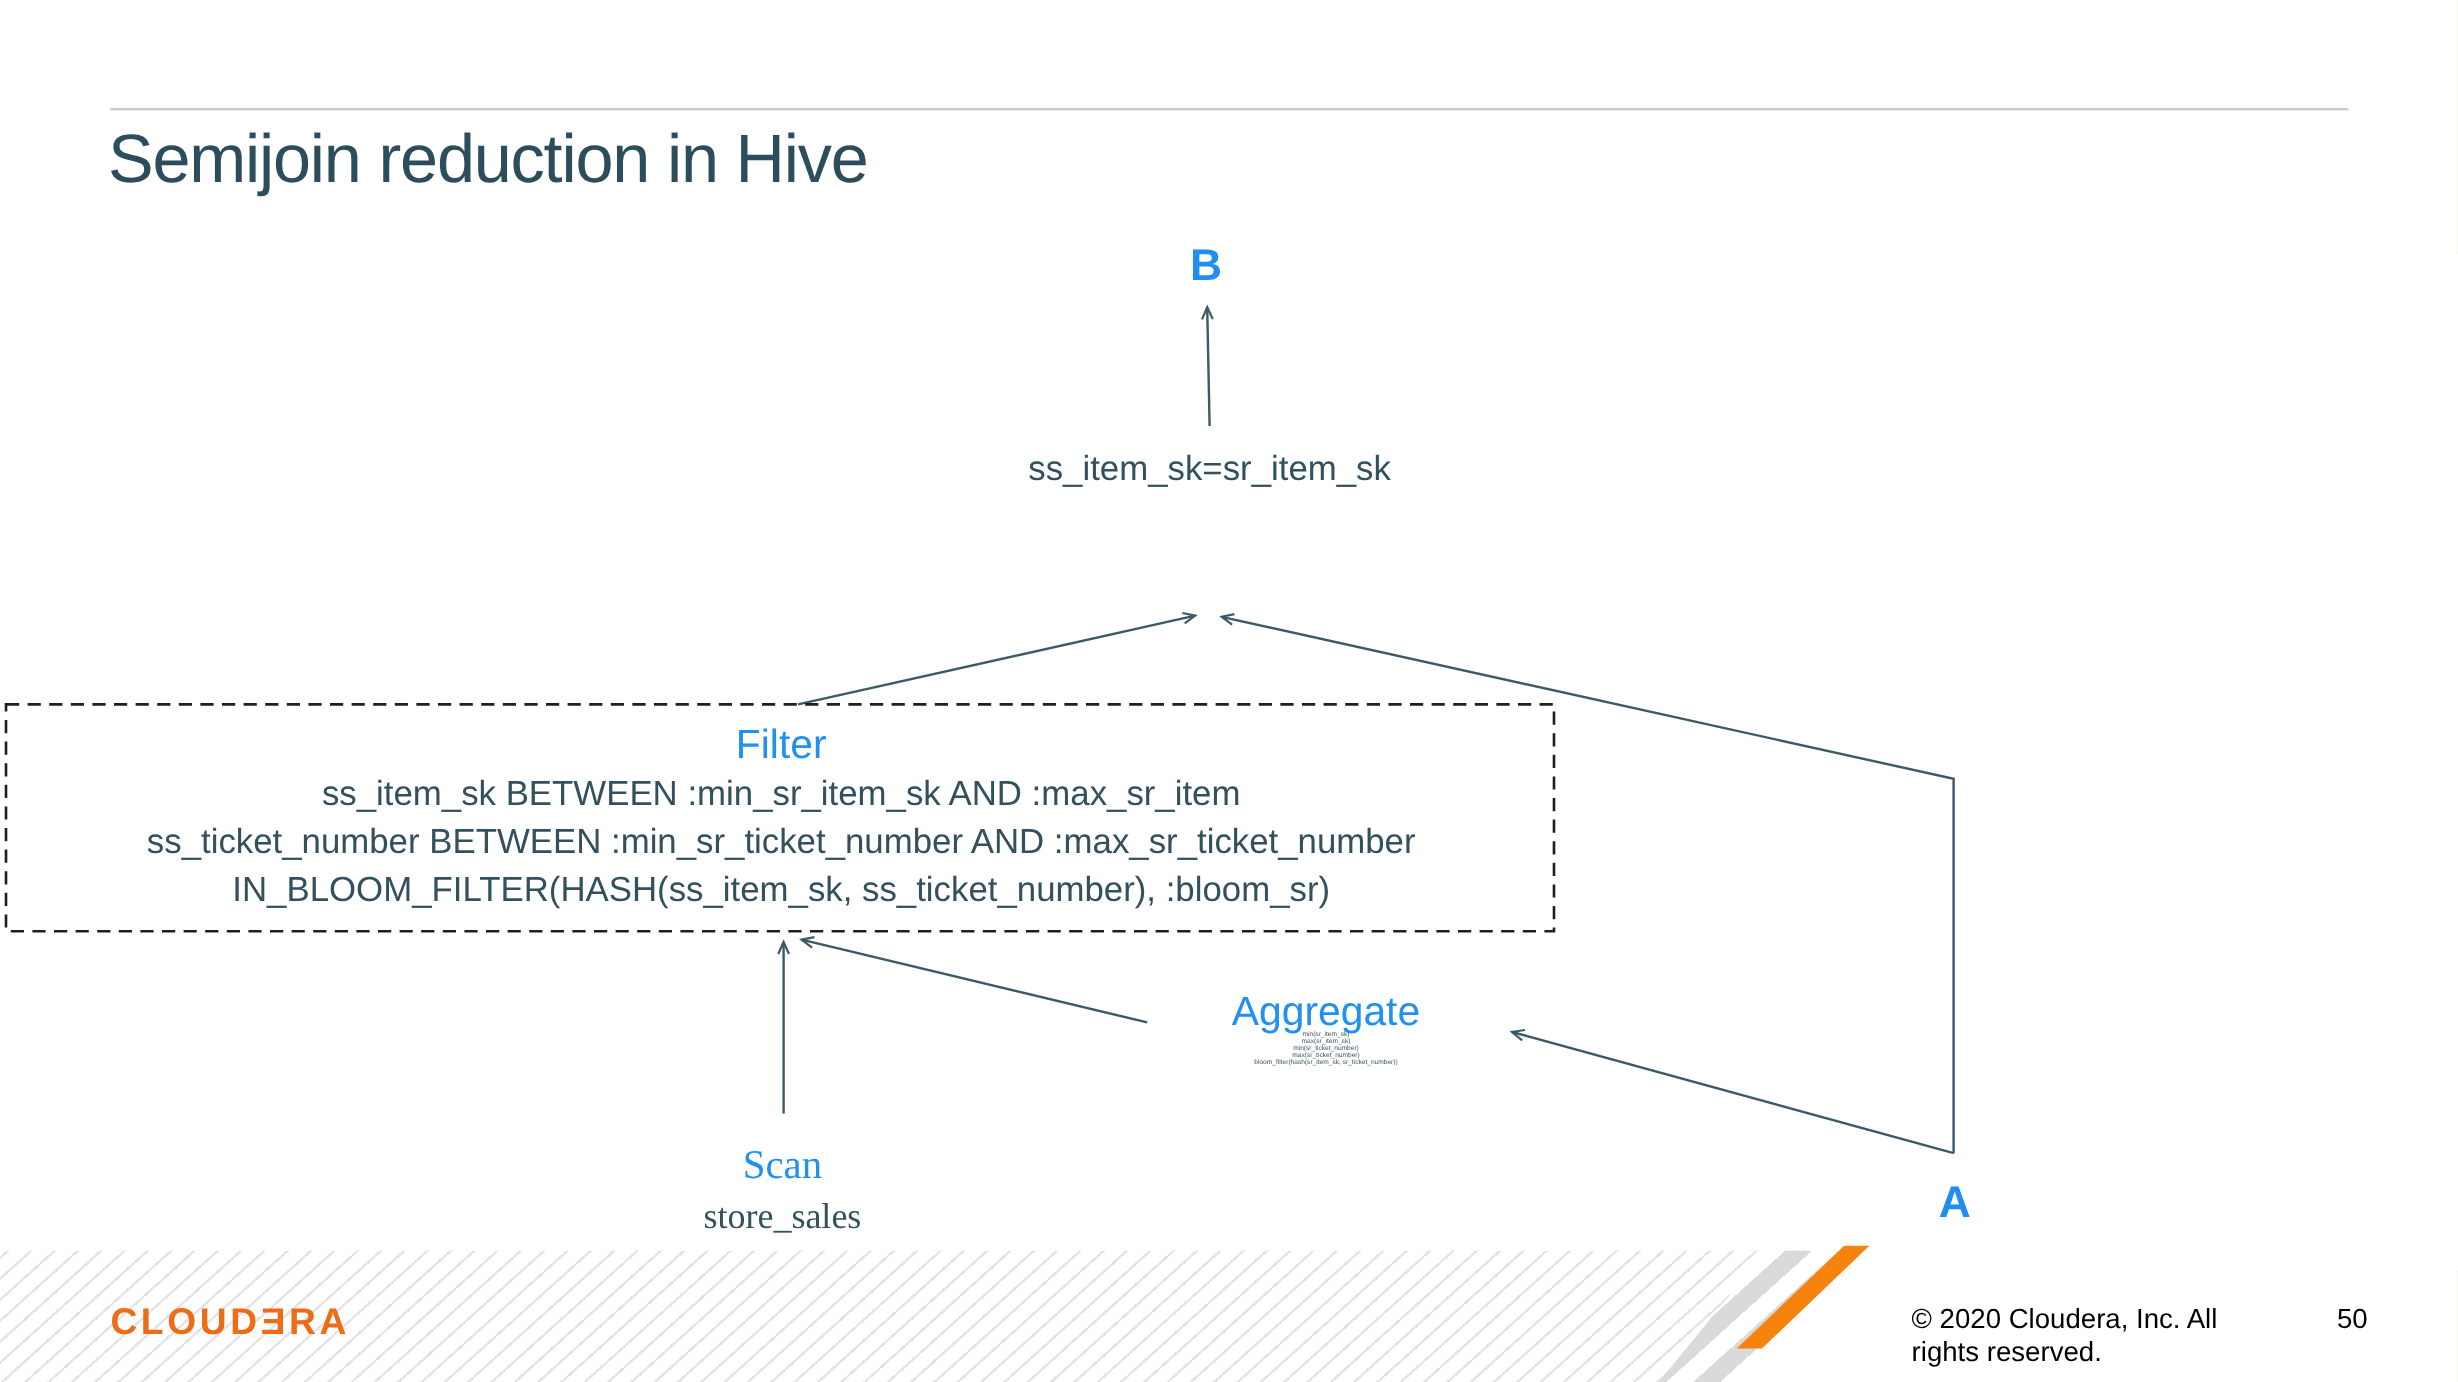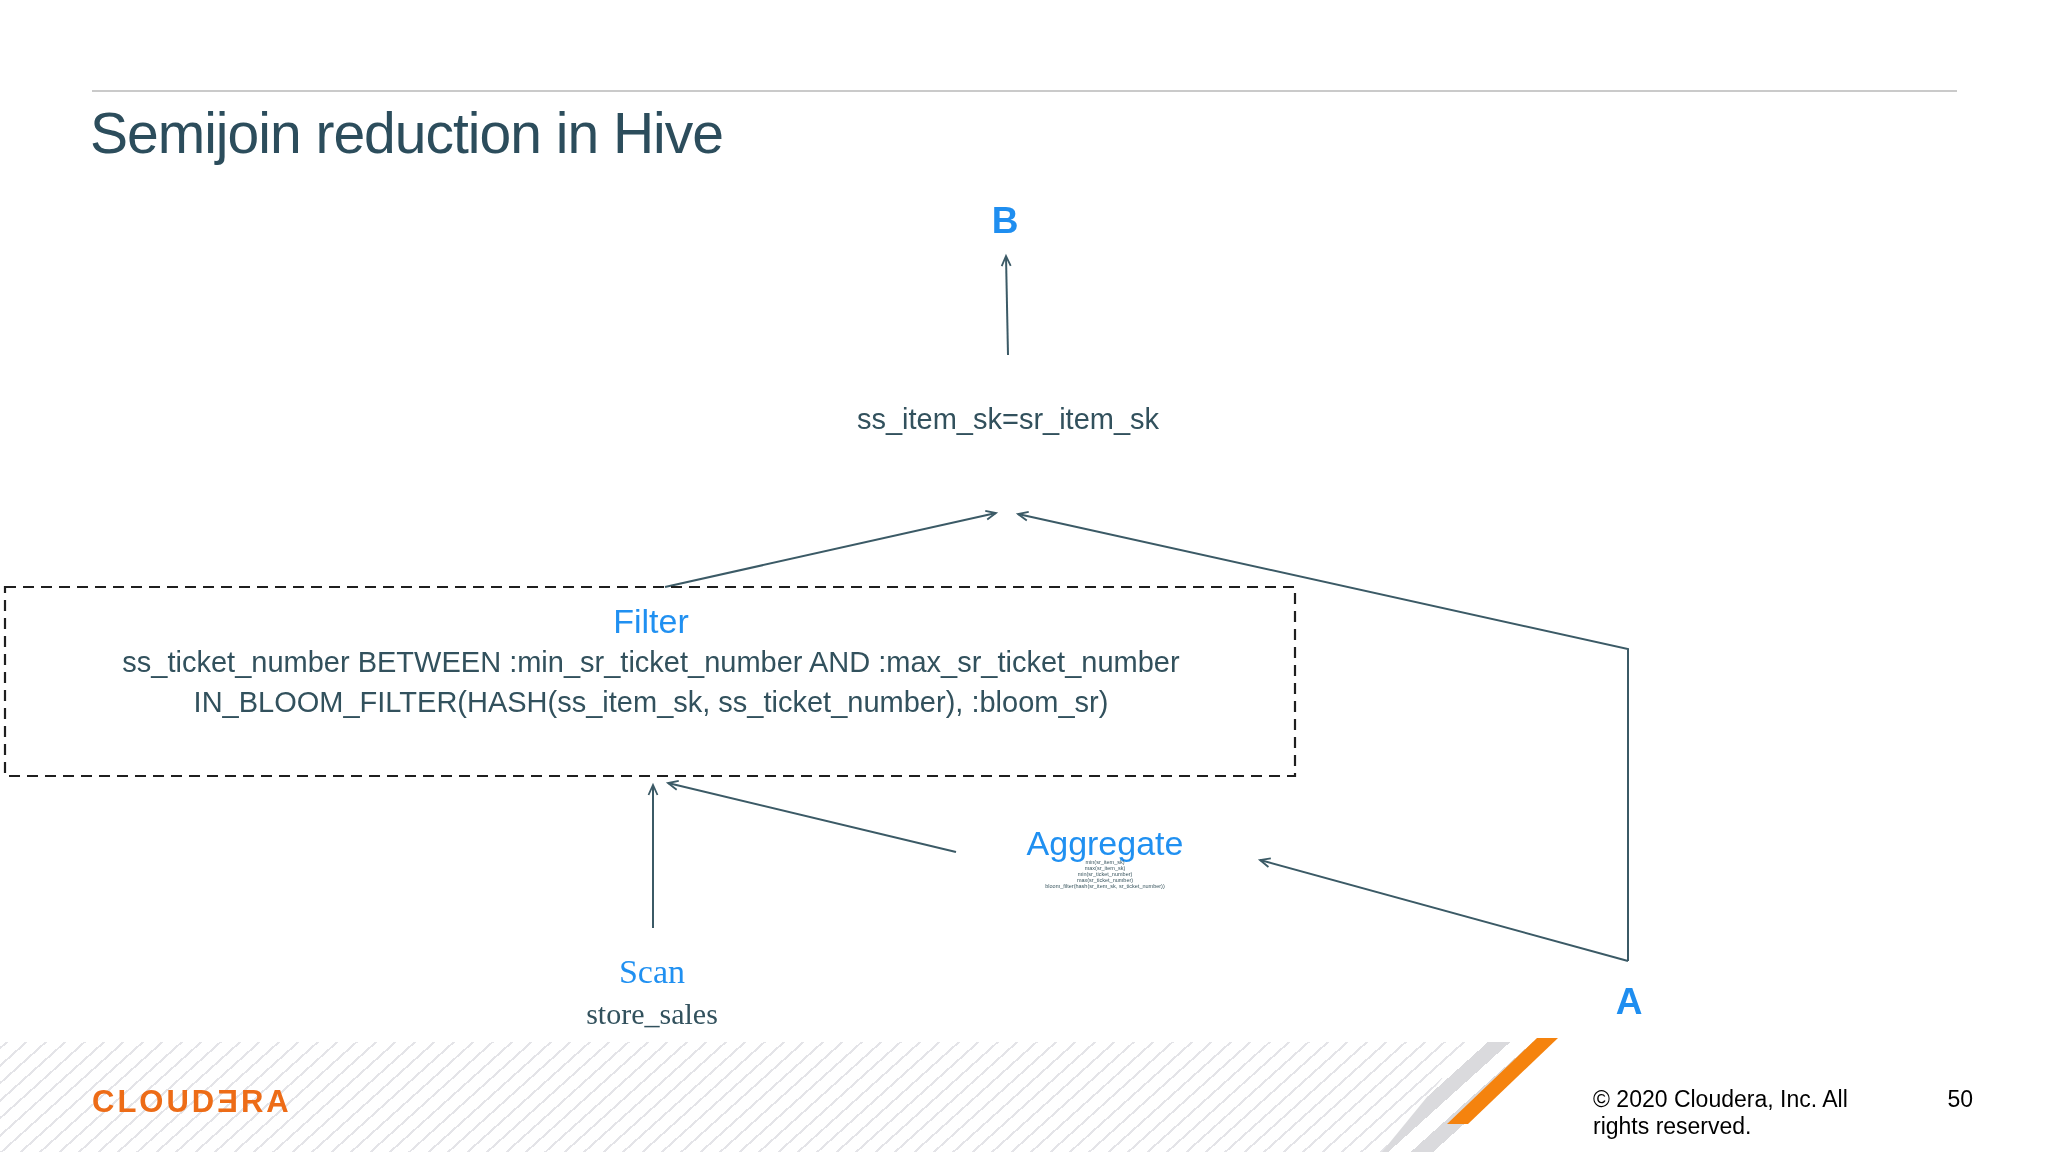--- a/index.html
+++ b/index.html
@@ -15,21 +15,21 @@
     left:90px;top:100px;width:1400px;
     font-size:57px;line-height:66px;font-weight:400;letter-spacing:-1px;color:#2c4d5c;
   }
   
   .node-title{font-size:34px;line-height:42px;color:#2090f1;}
   .node-body{font-size:29px;line-height:40px;color:#32515d;}
   .endpoint-label{font-size:37px;font-weight:700;color:#1f8ef0;}
   .b-label{left:955px;top:200px;width:100px;}
   .a-label{left:1579px;top:981px;width:100px;}
   .innerjoin-block{left:608px;top:372px;width:800px;}
-  .innerjoin-block .node-body{line-height:38px;margin-top:28px;}
+  .innerjoin-block .node-body{line-height:38px;}
   .filter-block{left:6px;top:600px;width:1290px;}
   .scan-block{left:452px;top:951px;width:400px;font-family:Liberation Serif, serif;}
   .scan-block .node-sub{font-size:30px;line-height:42px;color:#32515d;}
   .aggregate-title{left:955px;top:822px;width:300px;}
   .aggregate-details{
     left:1005px;top:860px;width:200px;
     font-size:5.5px;line-height:5.9px;color:#3a565f;letter-spacing:0px;
   }
   .aggregate-details div{white-space:nowrap;}
   
@@ -89,20 +89,21 @@
   </svg>
 
   <div class="abs b-label endpoint-label center">B</div>
 
   <div class="abs innerjoin-block center">
     <div class="node-body">ss_item_sk=sr_item_sk</div>
   </div>
 
   <div class="abs filter-block center">
     <div class="node-title">Filter</div>
+    <div class="node-body">ss_item_sk BETWEEN :min_sr_item_sk AND :max_sr_item</div>
     <div class="node-body">ss_ticket_number BETWEEN :min_sr_ticket_number AND :max_sr_ticket_number</div>
     <div class="node-body">IN_BLOOM_FILTER(HASH(ss_item_sk, ss_ticket_number), :bloom_sr)</div>
   </div>
 
   <div class="abs aggregate-title node-title center">Aggregate</div>
   <div class="abs aggregate-details center">
     <div>min(sr_item_sk)</div>
     <div>max(sr_item_sk)</div>
     <div>min(sr_ticket_number)</div>
     <div>max(sr_ticket_number)</div>

